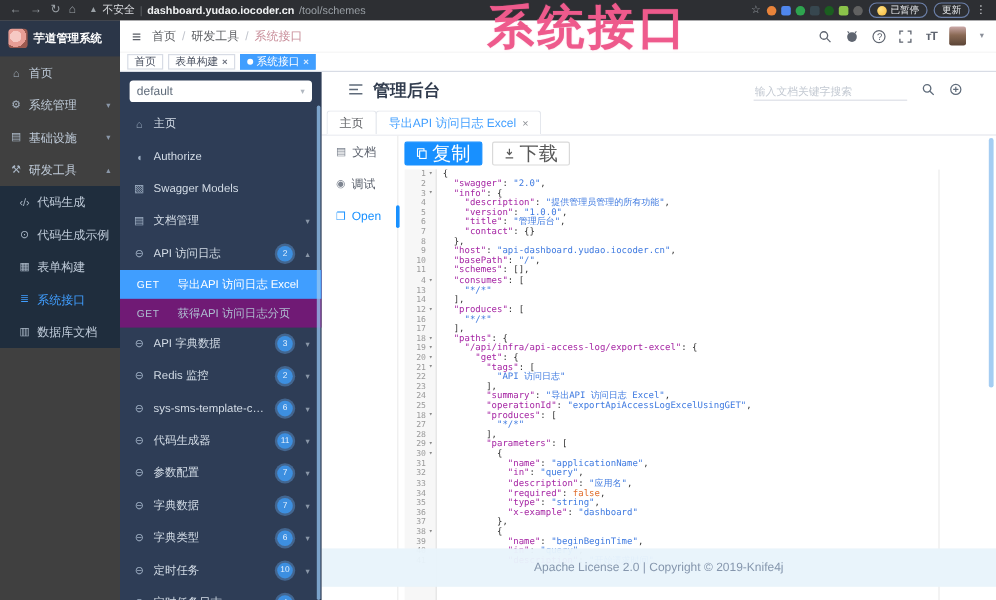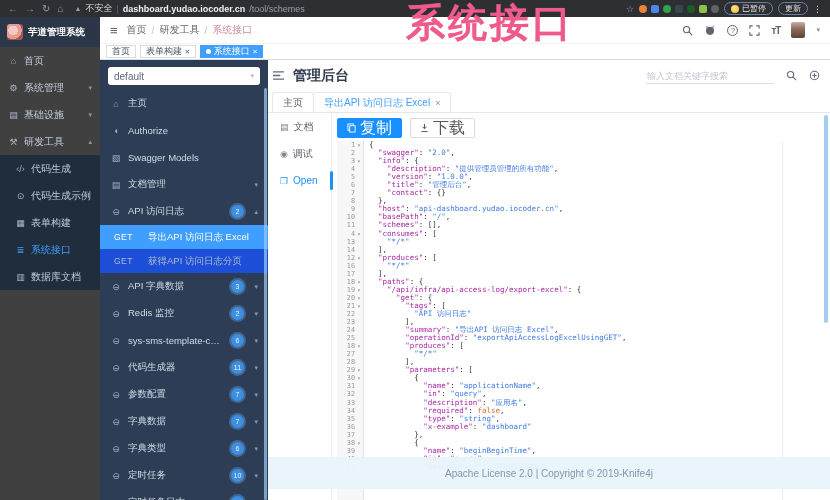--- a/index.html
+++ b/index.html
@@ -71,29 +71,29 @@
     display:flex;align-items:center;padding:0 6px;font-size:10px;cursor:pointer}
   .select .car{margin-left:auto;color:#b0b7c0;font-size:7px}
   .api-row{height:27px;display:flex;align-items:center;padding:0 10px;gap:6px;cursor:pointer;white-space:nowrap}
   .api-row .gi{width:12px;text-align:center;color:#9fb0c4;font-size:9px;flex:0 0 12px}
   .api-row .lbl{font-size:9.5px;overflow:hidden;text-overflow:ellipsis}
   .api-row .badge{margin-left:auto;min-width:13px;height:13px;border-radius:7px;background:#3d8fe0;
     box-shadow:0 0 0 2px rgba(99,166,233,.4);color:#eaf4ff;font-size:7px;display:flex;
     align-items:center;justify-content:center;padding:0 2px;flex:0 0 auto}
   .api-row .chev{color:#8a97a8;font-size:7px;width:8px;text-align:right;flex:0 0 8px}
   .api-row.noBadge .chev{margin-left:auto}
-  .ops{background:#1d4ed8}
+  .ops{background:#701a75}
   .op-row{height:24px;display:flex;align-items:center;padding-left:14px;gap:9px;
     color:#aebdd0;font-size:9.5px;cursor:pointer;white-space:nowrap}
   .op-row .meth{width:25px;font-size:8.5px;letter-spacing:.5px}
   .op-row.active{background:#409eff;color:#fff}
   .side-sb{position:absolute;right:1px;top:28px;bottom:0;width:3px;background:rgba(150,198,242,.75);border-radius:2px}
   
   .main{position:absolute;left:268px;top:60px;right:0;bottom:0;background:#fff}
-  .doc-head{height:32px;display:flex;align-items:center;padding:0 4px;gap:8px}
+  .doc-head{height:32px;display:flex;align-items:center;padding:0 22px;gap:8px}
   .k4-collapse{color:#5f6b7a}
   .doc-title{font-size:14px;font-weight:bold;color:#313c4e}
   .searchbox{margin-left:auto;display:flex;align-items:center;gap:12px;padding-right:6px}
   .searchbox input{border:none;border-bottom:1px solid #dcdfe6;width:128px;font-size:9px;
     color:#333;padding:2px 1px;outline:none;background:transparent;font-family:inherit}
   .searchbox input::placeholder{color:#c3c9d2}
   .doc-tabs{height:21px;display:flex;align-items:flex-end;border-bottom:1px solid #e4e7ed;padding-left:4px}
   .dtab{height:20px;display:flex;align-items:center;gap:5px;padding:0 10px;font-size:10px;
     border:1px solid #e4e7ed;border-bottom:none;border-radius:3px 3px 0 0;margin-right:-1px;
     color:#606266;background:#fff;cursor:pointer;white-space:nowrap}

